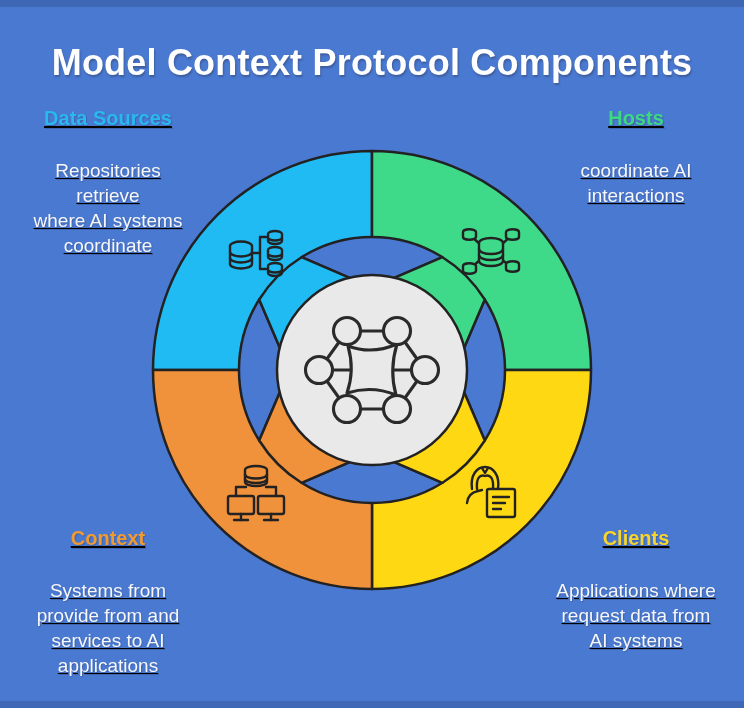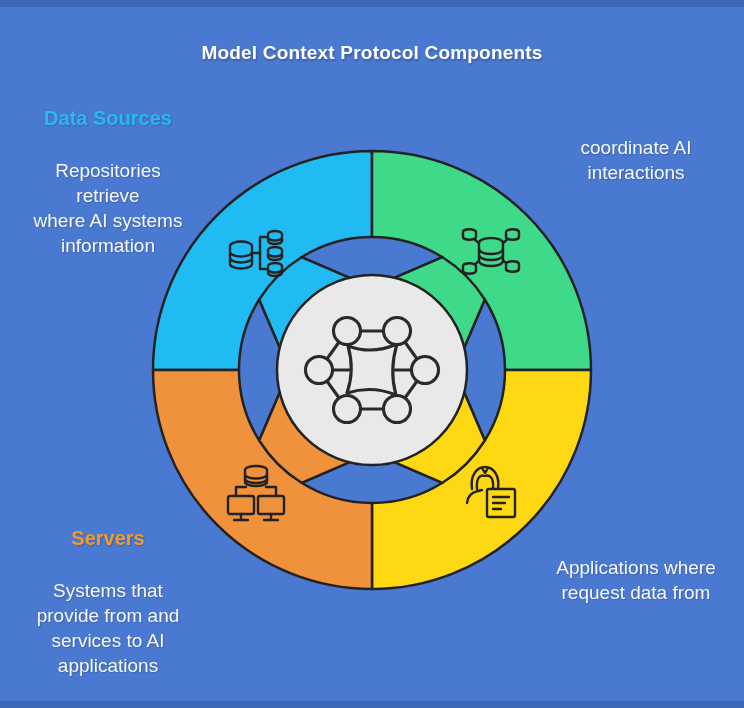--- a/index.html
+++ b/index.html
@@ -6,24 +6,24 @@
   body{
     width:744px;height:708px;position:relative;overflow:hidden;
     background:#4a79d1;
     font-family:"Liberation Sans","DejaVu Sans",sans-serif;
   }
   .edge-strip{position:absolute;left:0;width:744px;height:7px;background:#3e67b6;}
   .edge-strip.top{top:0;}
   .edge-strip.bottom{bottom:0;}
   .page-title{
     position:absolute;left:0;top:42px;width:744px;text-align:center;
-    color:#ffffff;font-size:19px;font-weight:700;letter-spacing:.2px;
+    color:#ffffff;font-size:36px;font-weight:700;letter-spacing:.2px;
     text-shadow:1px 2px 2px rgba(40,40,60,.35);
   }
-  .corner{position:absolute;text-align:center;}
+  .corner{position:absolute;text-align:center;text-decoration:underline;}
   .corner .label{font-size:20px;font-weight:700;text-shadow:1px 1px 1px rgba(40,40,60,.25);}
   .corner .desc{margin-top:28px;color:#f6f8fc;font-size:19px;line-height:25px;
     text-shadow:1px 1px 1px rgba(40,40,60,.25);}
   .tl{left:8px;top:107px;width:200px;}
   .tr{left:538px;top:107px;width:196px;}
   .bl{left:8px;top:527px;width:200px;}
   .br{left:536px;top:527px;width:200px;}
   .c-cyan{color:#2ab8f0;}
   .c-green{color:#3dd884;}
   .c-orange{color:#f19a30;}
@@ -40,45 +40,48 @@
 <div class="edge-strip bottom"></div>
 
 <div class="page-title">Model Context Protocol Components</div>
 
 <div class="corner tl">
   <div class="label c-cyan">Data Sources</div>
   <div class="desc">
     <div>Repositories</div>
     <div>retrieve</div>
     <div>where AI systems</div>
-    <div>information</div>
+    <div>coordinate</div>
   </div>
 </div>
 
 <div class="corner tr">
+  <div class="label c-green">Hosts</div>
   <div class="desc">
     <div>coordinate AI</div>
     <div>interactions</div>
   </div>
 </div>
 
 <div class="corner bl">
-  <div class="label c-orange">Servers</div>
+  <div class="label c-orange">Context</div>
   <div class="desc">
-    <div>Systems that</div>
+    <div>Systems from</div>
     <div>provide from and</div>
     <div>services to AI</div>
     <div>applications</div>
   </div>
 </div>
 
 <div class="corner br">
+  <div class="label c-yellow">Clients</div>
   <div class="desc">
     <div>Applications where</div>
     <div>request data from</div>
+    <div>AI systems</div>
   </div>
 </div>
 
 <svg width="744" height="708" viewBox="0 0 744 708">
 
   <path class="outline" d="M153,370 A219,219 0 0 1 372,151 L372,238 A132,132 0 0 0 240,370 Z" fill="#20bbf3"></path>
   <path class="outline" d="M372,151 A219,219 0 0 1 591,370 L504,370 A132,132 0 0 0 372,238 Z" fill="#3fd98a"></path>
   <path class="outline" d="M591,370 A219,219 0 0 1 372,589 L372,502 A132,132 0 0 0 504,370 Z" fill="#ffd814"></path>
   <path class="outline" d="M372,589 A219,219 0 0 1 153,370 L240,370 A132,132 0 0 0 372,502 Z" fill="#f0913b"></path>
 

